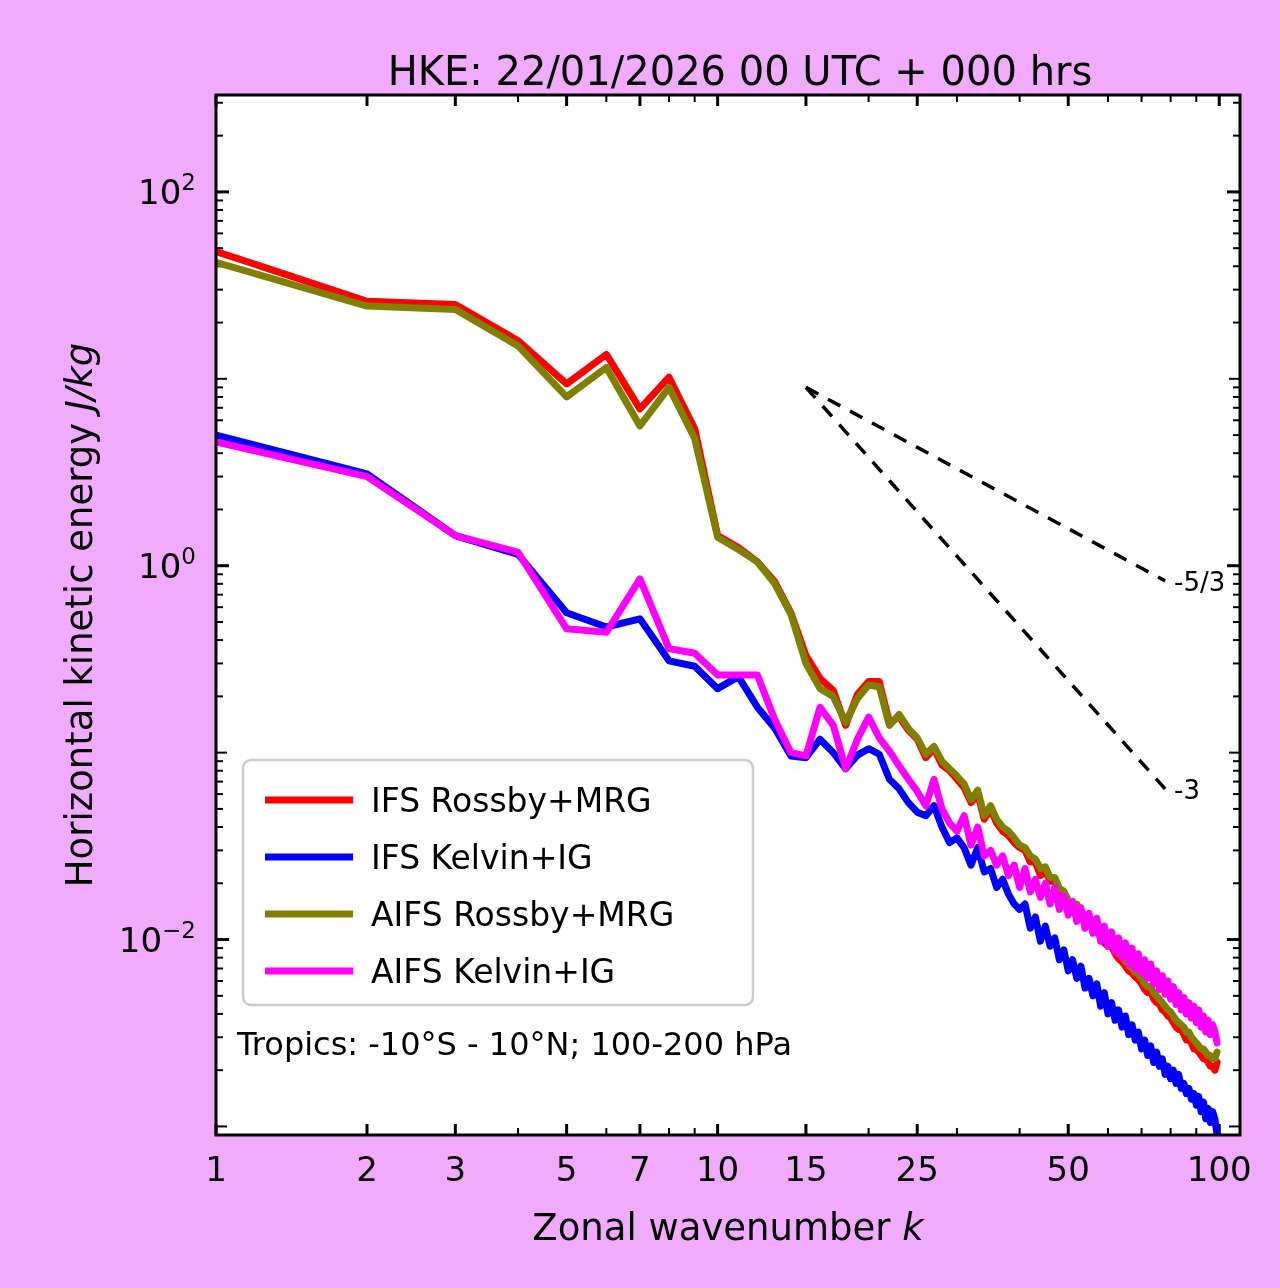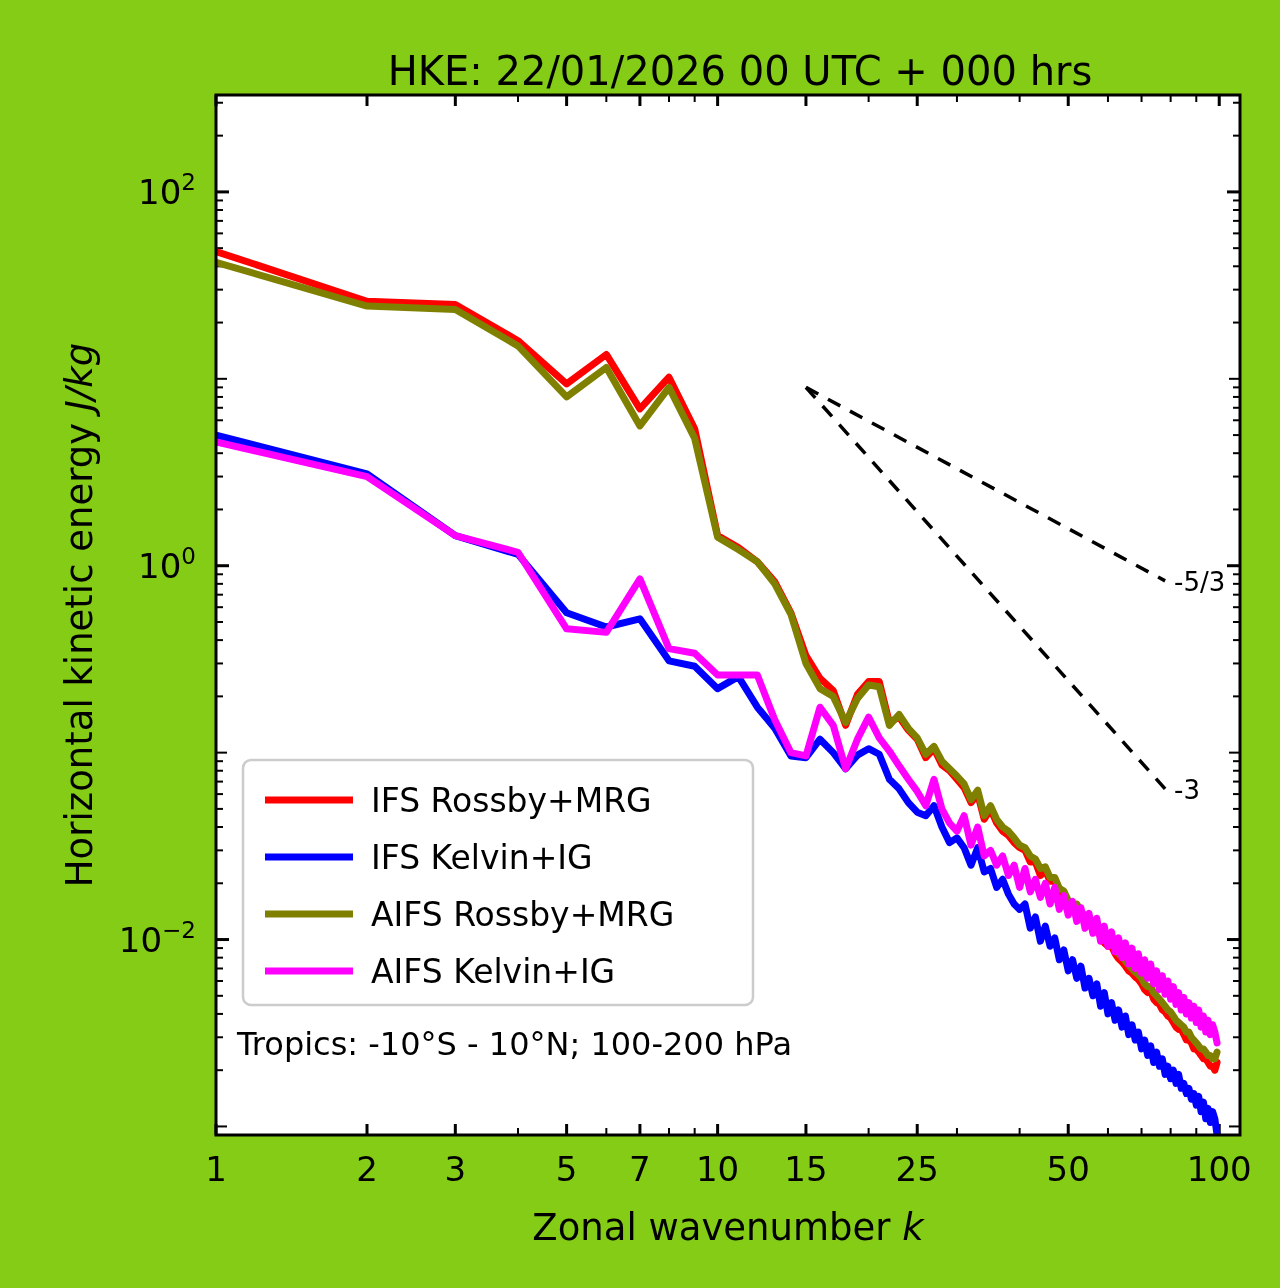--- a/index.html
+++ b/index.html
@@ -4,21 +4,21 @@
 <style>
   html, body {
     margin: 0;
     padding: 0;
     background: #ffffff;
   }
   #page {
     position: relative;
     width: 1280px;
     height: 1288px;
-    background: #84cc16;
+    background: #f0abfc;
     font-family: "DejaVu Sans", sans-serif;
     overflow: hidden;
   }
   #chart-svg {
     position: absolute;
     left: 0;
     top: 0;
   }
   .chart-title {
     font-size: 40px;

